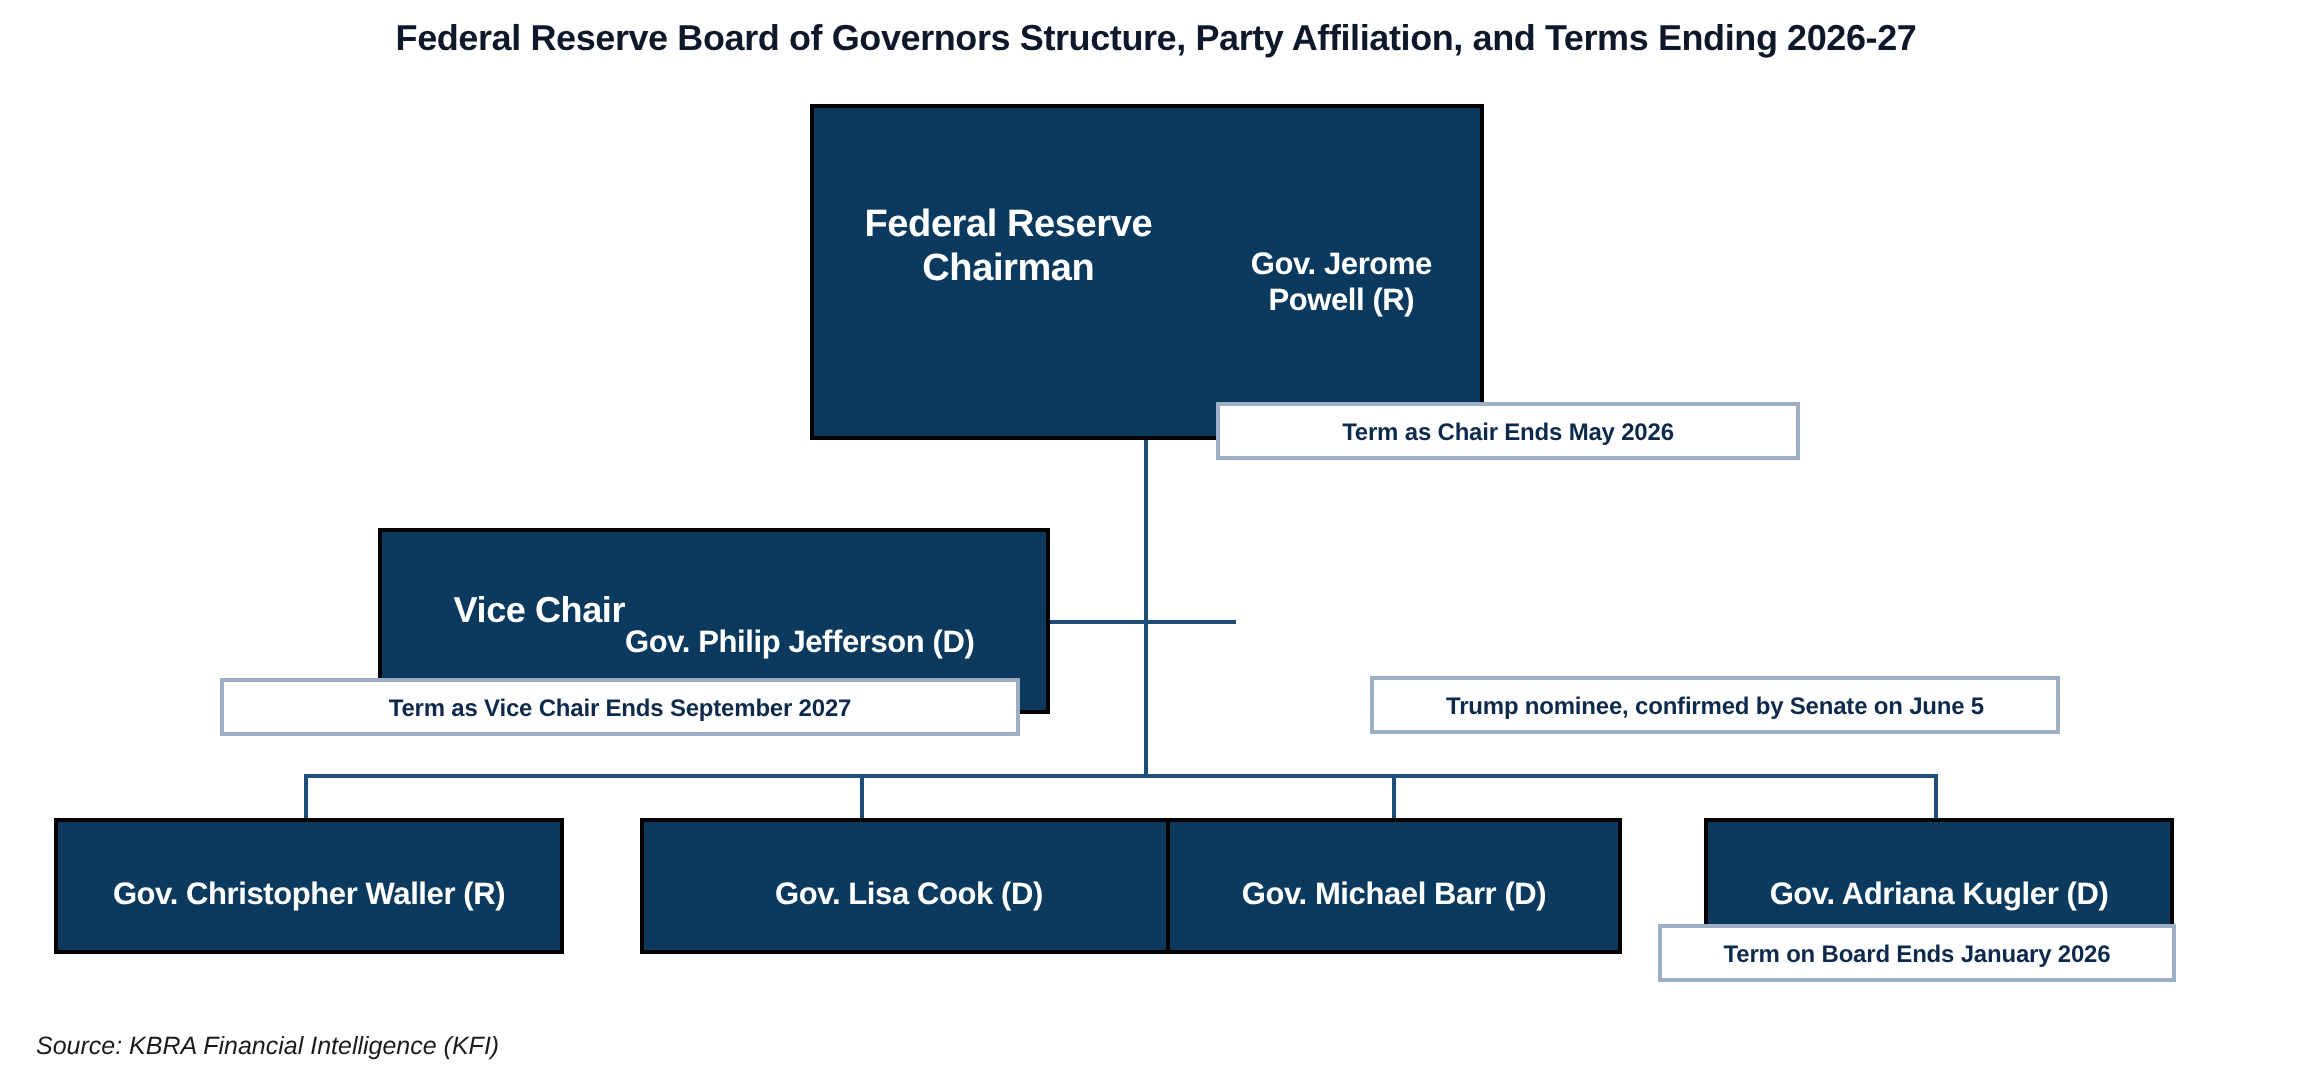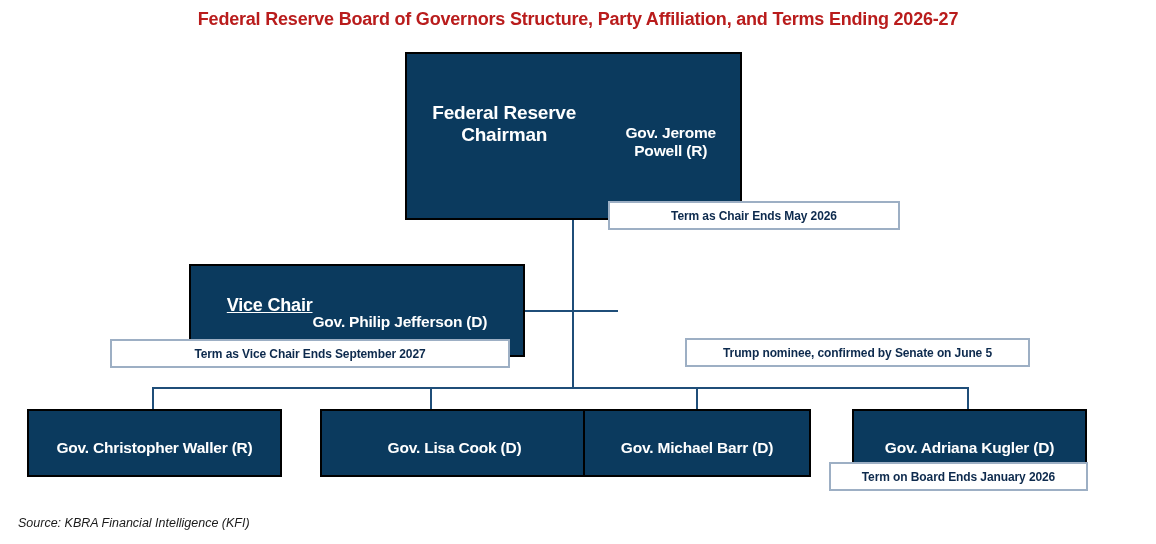--- a/index.html
+++ b/index.html
@@ -20,21 +20,21 @@
     height:544px;
     background:#ffffff;
     overflow:hidden;
   }
   .chart-title{
     position:absolute;
     top:9px; left:0; width:100%;
     text-align:center;
     font-size:18px;
     font-weight:bold;
-    color:#b91c1c;
+    color:#0f172a;
     letter-spacing:-0.2px;
   }
   .node{
     position:absolute;
     background:var(--box-fill);
     border:2px solid var(--box-border);
     color:var(--box-text);
     display:flex;
     flex-direction:row;
     align-items:center;
@@ -48,21 +48,21 @@
     letter-spacing:-0.2px;
   }
   .node-name{
     font-size:15.5px;
     font-weight:bold;
     letter-spacing:-0.2px;
     margin-top:24px;
   }
   .node-chairman .node-title{margin-bottom:12px;}
   .node-chairman{padding-bottom:12px;}
-  .node-vc .node-title{font-size:18px;margin-bottom:9px;text-decoration:underline;}
+  .node-vc .node-title{font-size:18px;margin-bottom:9px;}
   .node-vc{padding-bottom:2px;}
   .node-gov{padding-bottom:14px;}
   .line{
     position:absolute;
     background:var(--connector);
     z-index:1;
   }
   .note{
     position:absolute;
     background:var(--note-fill);

